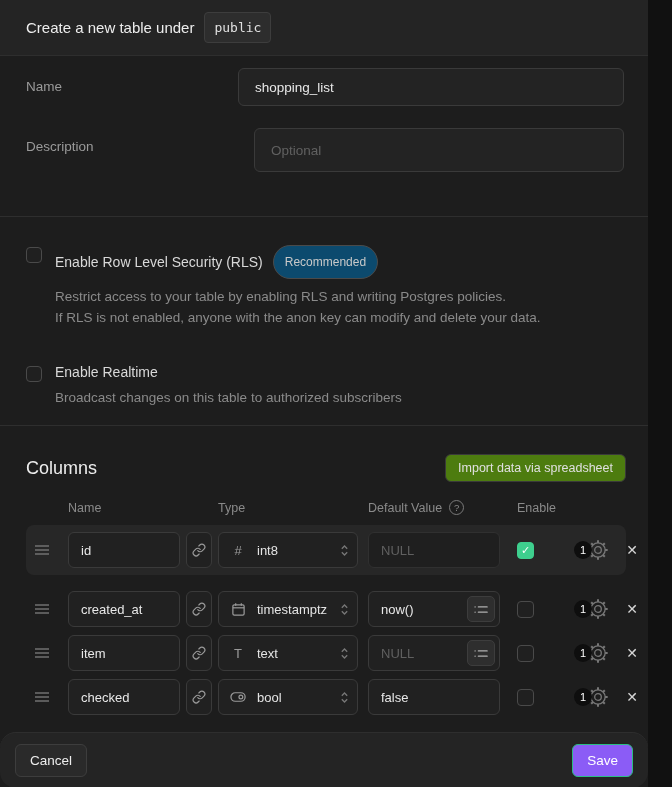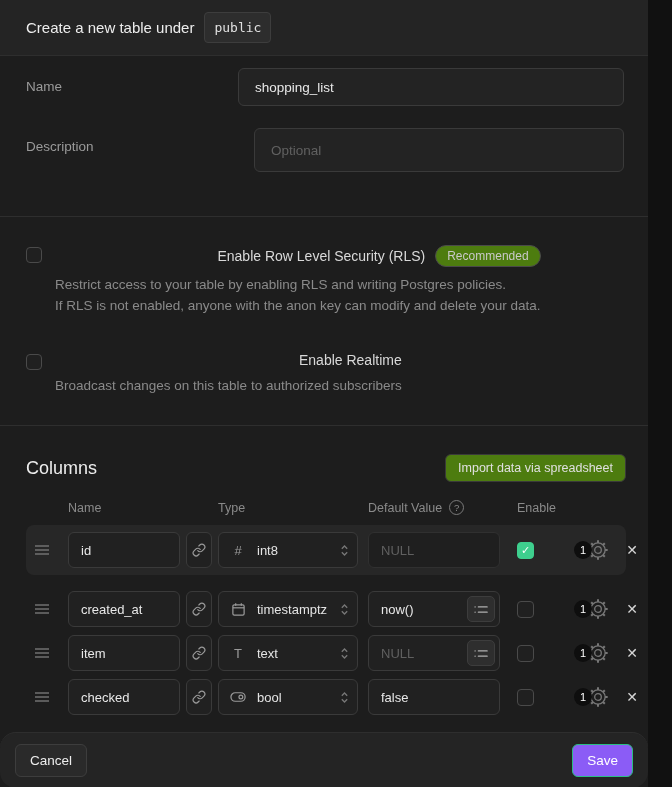--- a/index.html
+++ b/index.html
@@ -37,24 +37,24 @@
   .sec-toggles { height: 208px; padding: 28px 26px 0 26px; flex: none; }
   .toggle-block { display: flex; gap: 13px; }
   .toggle-block + .toggle-block { margin-top: 36px; }
   .checkbox {
     width: 16px; height: 16px; border: 1px solid #4a4a4a; border-radius: 4px;
     background: #202020; flex: none; margin-top: 2px; display:flex; align-items:center; justify-content:center;
   }
   .checkbox.sm { width: 17px; height: 17px; margin-top: 0; }
   .checkbox.checked { background: #3ecf8e; border-color: #3ecf8e; color: #fff; font-size: 11px; font-weight: bold; }
   .toggle-main { font-size: 14px; color: #d9d9d9; }
-  .toggle-title-row { display: flex; align-items: center; gap: 10px; justify-content: flex-end; }
+  .toggle-title-row { display: flex; align-items: center; gap: 10px; }
   .pill {
-    border: 1px solid #4a4a4a; border-radius: 999px; padding: 3px 11px;
-    font-size: 12px; color: #c9c9c9; background: #4d7c0f; line-height: 1.2;
+    border: 1px solid #4a4a4a; border-radius: 999px; padding: 9px 11px;
+    font-size: 12px; color: #c9c9c9; background: #0c4a6e; line-height: 1.2;
   }
   .toggle-desc { margin-top: 7px; font-size: 13.5px; color: #8a8a8a; line-height: 21px; }
   
   .sec-columns { height: 306px; padding: 28px 0 0 0; flex: none; }
   .columns-head { display:flex; justify-content: space-between; align-items:center; padding: 0 22px 0 26px; }
   .columns-title { font-size: 18px; font-weight: 400; color: #ededed; }
   .btn-secondary {
     background: #4d7c0f; border: 1px solid #3a3a3a; border-radius: 6px;
     color: #e0e0e0; font-size: 12.5px; padding: 6px 12px; cursor: pointer; font-family: inherit;
   }

